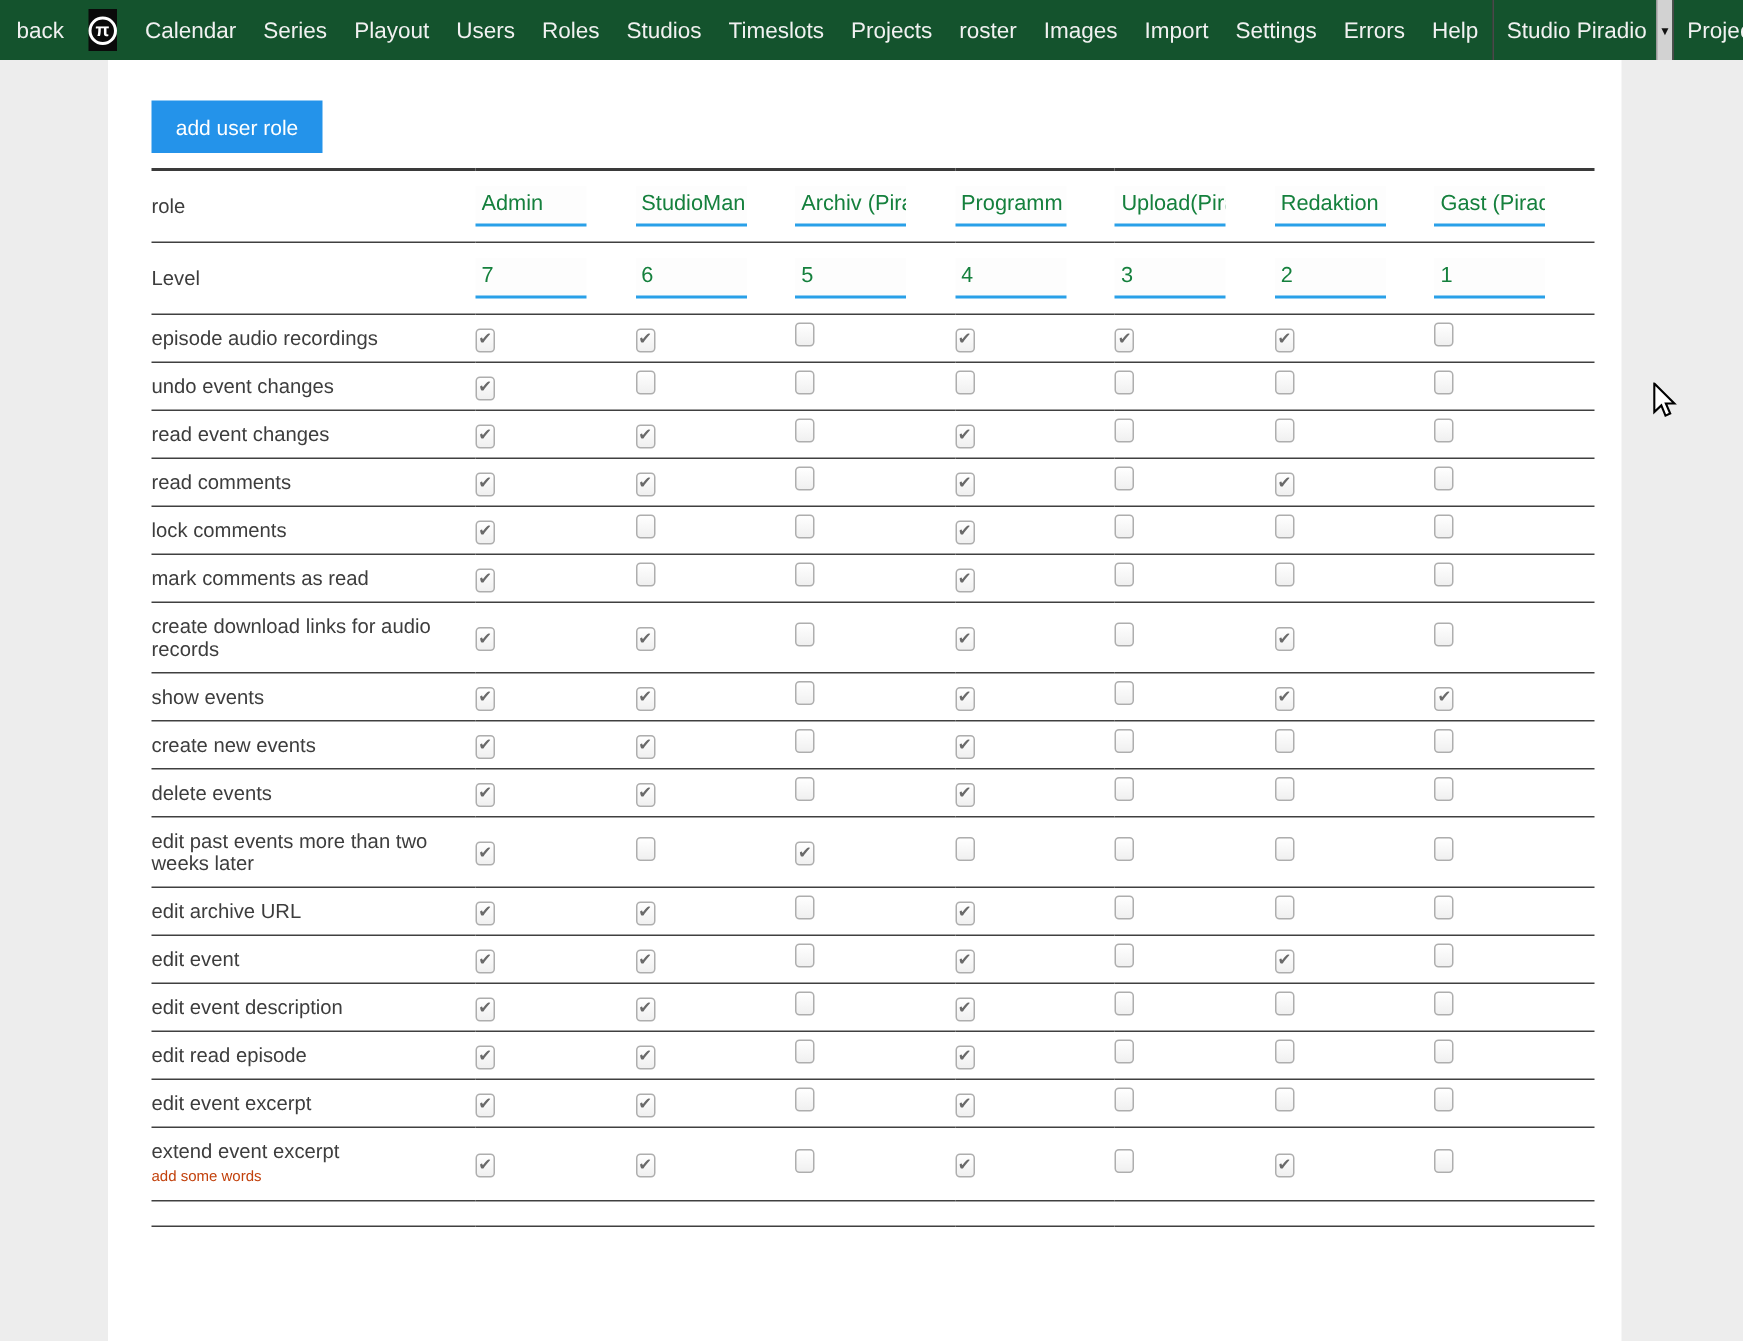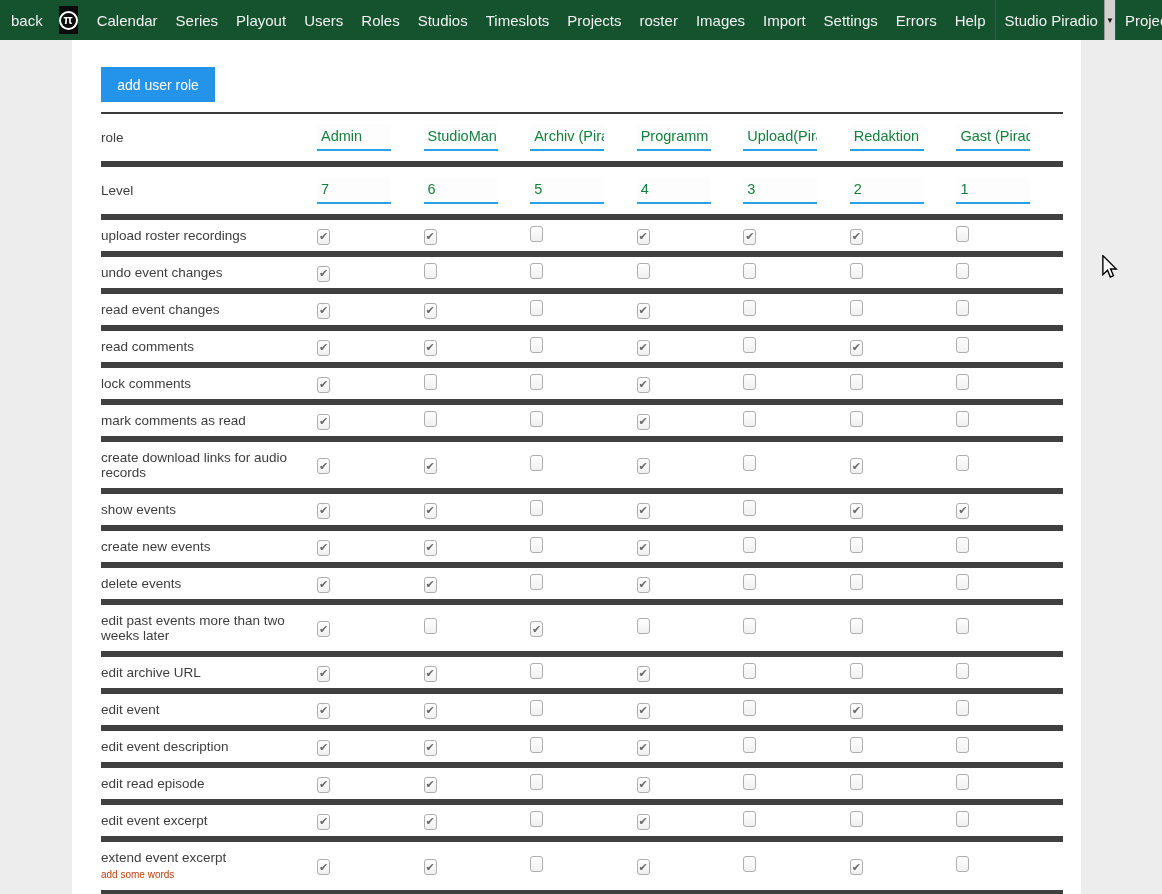--- a/index.html
+++ b/index.html
@@ -46,21 +46,21 @@
   .page-title { font-size:19px; font-weight:400; color:#8c8c8c; padding-top:36px; letter-spacing:.3px; }
   .add-btn {
     margin-top:27px; width:114px; height:35px; background:#2493ea; color:#fff;
     border:none; font-size:14px; font-family:inherit; cursor:pointer; display:block;
   }
 
   
   table.roles { width:962px; border-collapse:collapse; table-layout:fixed; margin-top:10px; border-top:2px solid #3a3a3a; }
   col.c-label { width:216px; }
   td { vertical-align:middle; }
-  tr { border-bottom:6px solid #404040;margin-top:31px; }
+  tr { border-bottom:1px solid #404040;margin-top:31px; }
   tr.hdr-row td { padding:10px 0; }
   .perm-label { font-size:13.5px; color:#3d3d3d; line-height:15px; padding:8px 8px 8px 0; }
   .perm-label .sub { color:#c2410c; font-size:10px; margin-top:2px; }
   input.cell-input {
     width:74px; height:27px; border:none; outline:none; background:#fdfdfd;
     border-bottom:2px solid #29a0e8; font-family:inherit; font-size:14.5px; color:#15803d;
     padding:0 0 2px 4px;
   }
   .cb {
     display:inline-flex; align-items:center; justify-content:center;
@@ -144,21 +144,21 @@
           <td><input class="cell-input" value="5" style=""></td>
           <td><input class="cell-input" value="4" style=""></td>
           <td><input class="cell-input" value="3" style=""></td>
           <td><input class="cell-input" value="2" style=""></td>
           <td><input class="cell-input" value="1" style=""></td>
         </tr>
     </tbody>
     <tbody id="perm-body">
         <tr>
           <td class="perm-label">
-            <div>upload roster recordings</div>
+            <div>episode audio recordings</div>
           </td>
           <td><span class="cb checked">✔</span></td>
           <td><span class="cb checked">✔</span></td>
           <td><span class="cb"></span></td>
           <td><span class="cb checked">✔</span></td>
           <td><span class="cb checked">✔</span></td>
           <td><span class="cb checked">✔</span></td>
           <td><span class="cb"></span></td>
         </tr>
         <tr>

